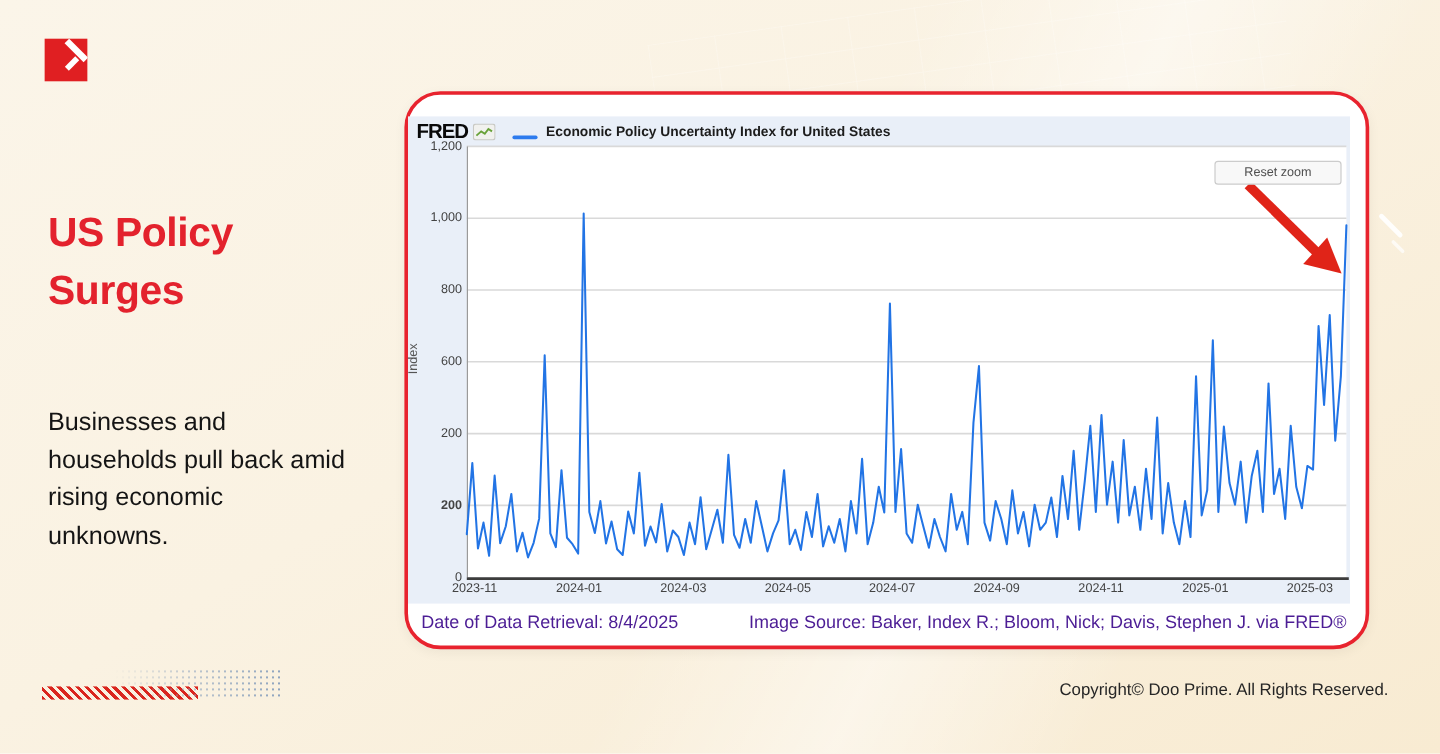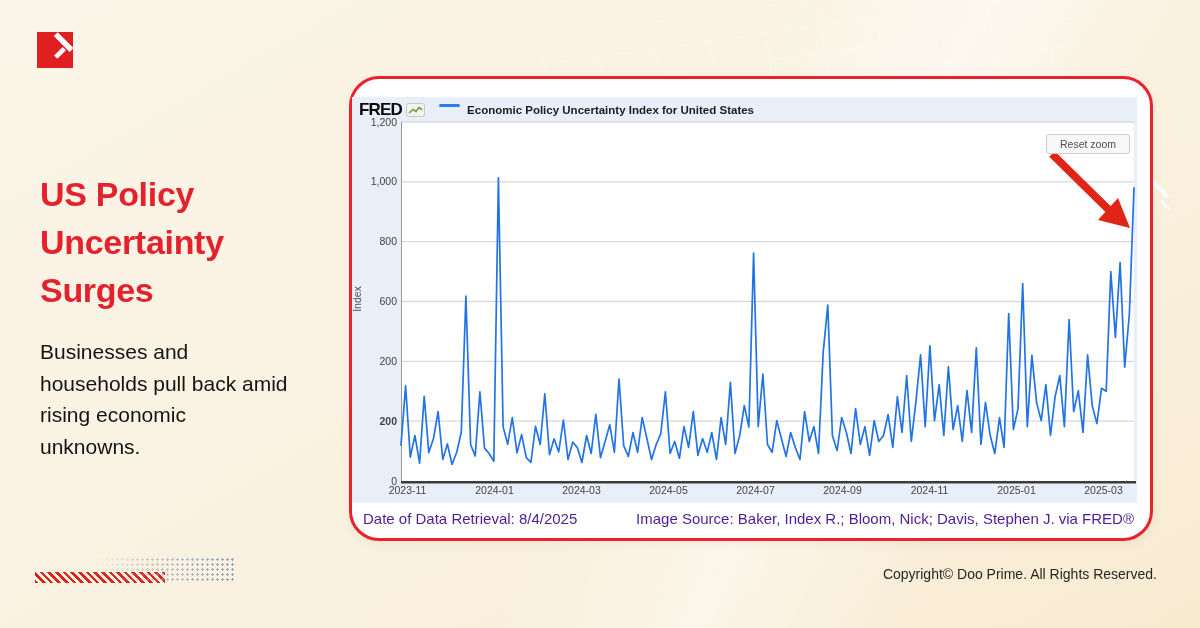--- a/index.html
+++ b/index.html
@@ -29,34 +29,34 @@
 
   
   .headline { position:absolute; left:40px; top:170px; width:280px; }
   .headline h1 { font-size:34px; line-height:48px; font-weight:700; color:#e3222d; letter-spacing:-0.3px; }
   .subtitle { position:absolute; left:40px; top:336px; width:252px;
     font-size:21px; line-height:31.5px; font-weight:500; color:#141414; }
 
   
   .card { position:absolute; left:337px; top:76px; width:804px; height:465px;
     background:#ffffff; border:3px solid #e8232e; border-radius:30px;
-    box-shadow:0 3px 10px rgba(0,0,0,.05);margin-left:12px; }
+    box-shadow:0 3px 10px rgba(0,0,0,.05); }
   .chart-widget { position:absolute; left:0px; top:18px; width:785px; height:406px; background:#e9eff8; }
   .chart-widget svg.plot { position:absolute; left:0; top:0; }
   .chart-header { position:absolute; left:7px; top:4px; height:18px; display:flex; align-items:center; }
   .fred-logo { font-weight:900; font-size:17px; letter-spacing:-0.8px; color:#090909; }
   .fred-icon { margin-left:4px; display:inline-block; }
-  .legend { display:flex; align-items:flex-start; margin-left:14px; }
+  .legend { display:flex; align-items:flex-end; margin-left:14px; }
   .legend-dash { width:21px; height:3px; border-radius:2px; background:#2d7bee; }
   .legend-label { margin-left:7px; font-size:11.5px; font-weight:700; color:#1c1c1c; }
   .ytick { position:absolute; left:0; width:45px; text-align:right; font-size:10.5px; color:#434343; }
   .xtick { position:absolute; width:62px; text-align:center; font-size:10.5px; color:#434343; top:387px; }
   .ylabel { position:absolute; left:-8px; top:196px; transform:rotate(-90deg); font-size:10.5px; color:#555; }
   .reset-zoom { position:absolute; top:37px; right:7px; background:#f8f8f8; border:1px solid #cccccc;
-    border-radius:3px; font-size:10.5px; color:#4f4f4f; padding:3px 13px; cursor:pointer;
+    border-radius:3px; font-size:10.5px; color:#4f4f4f; padding:3px 24px; cursor:pointer;
     font-family:"Liberation Sans", sans-serif; }
   .captions { position:absolute; left:11px; right:16px; bottom:11px; display:flex;
     justify-content:space-between; align-items:flex-end; font-size:15px; font-weight:500; color:#4c1d95; }
 
   
   .copyright { position:absolute; right:43px; top:566px; font-size:14px; color:#262626; }
   .deco-red-bar { position:absolute; left:35px; top:572px; width:130px; height:11px;
     background: repeating-linear-gradient(45deg, #da251d 0px, #da251d 2.6px, rgba(218,37,29,0) 2.6px, rgba(218,37,29,0) 5.4px); }
   .deco-dots { position:absolute; left:95px; top:557px; width:140px; height:26px;
     background-image: radial-gradient(#8da3be 1.1px, rgba(141,163,190,0) 1.3px);
@@ -76,21 +76,20 @@
 
 <svg class="logo" viewBox="0 0 100 100">
   <rect x="0" y="0" width="100" height="100" fill="#e01f22"></rect>
   <line x1="52" y1="6" x2="96" y2="50" stroke="#ffffff" stroke-width="15"></line>
   <line x1="52" y1="70" x2="76" y2="46" stroke="#ffffff" stroke-width="13"></line>
 </svg>
 
 <div class="headline">
   <h1>
     <span style="display:block">US Policy</span>
-    <span style="display:block">Uncertainty</span>
     <span style="display:block">Surges</span>
   </h1>
 </div>
 <p class="subtitle">Businesses and households pull back amid rising economic unknowns.</p>
 
 <div class="card">
   <div class="chart-widget" id="chart-widget">
     <svg class="plot" id="chart-svg" width="785" height="406" viewBox="0 0 785 406">
         <rect x="49" y="25" width="733" height="359" fill="#ffffff"></rect>
         <line x1="49" y1="324.1666666666667" x2="782" y2="324.1666666666667" stroke="#d9d9d9" stroke-width="1.3"></line>

